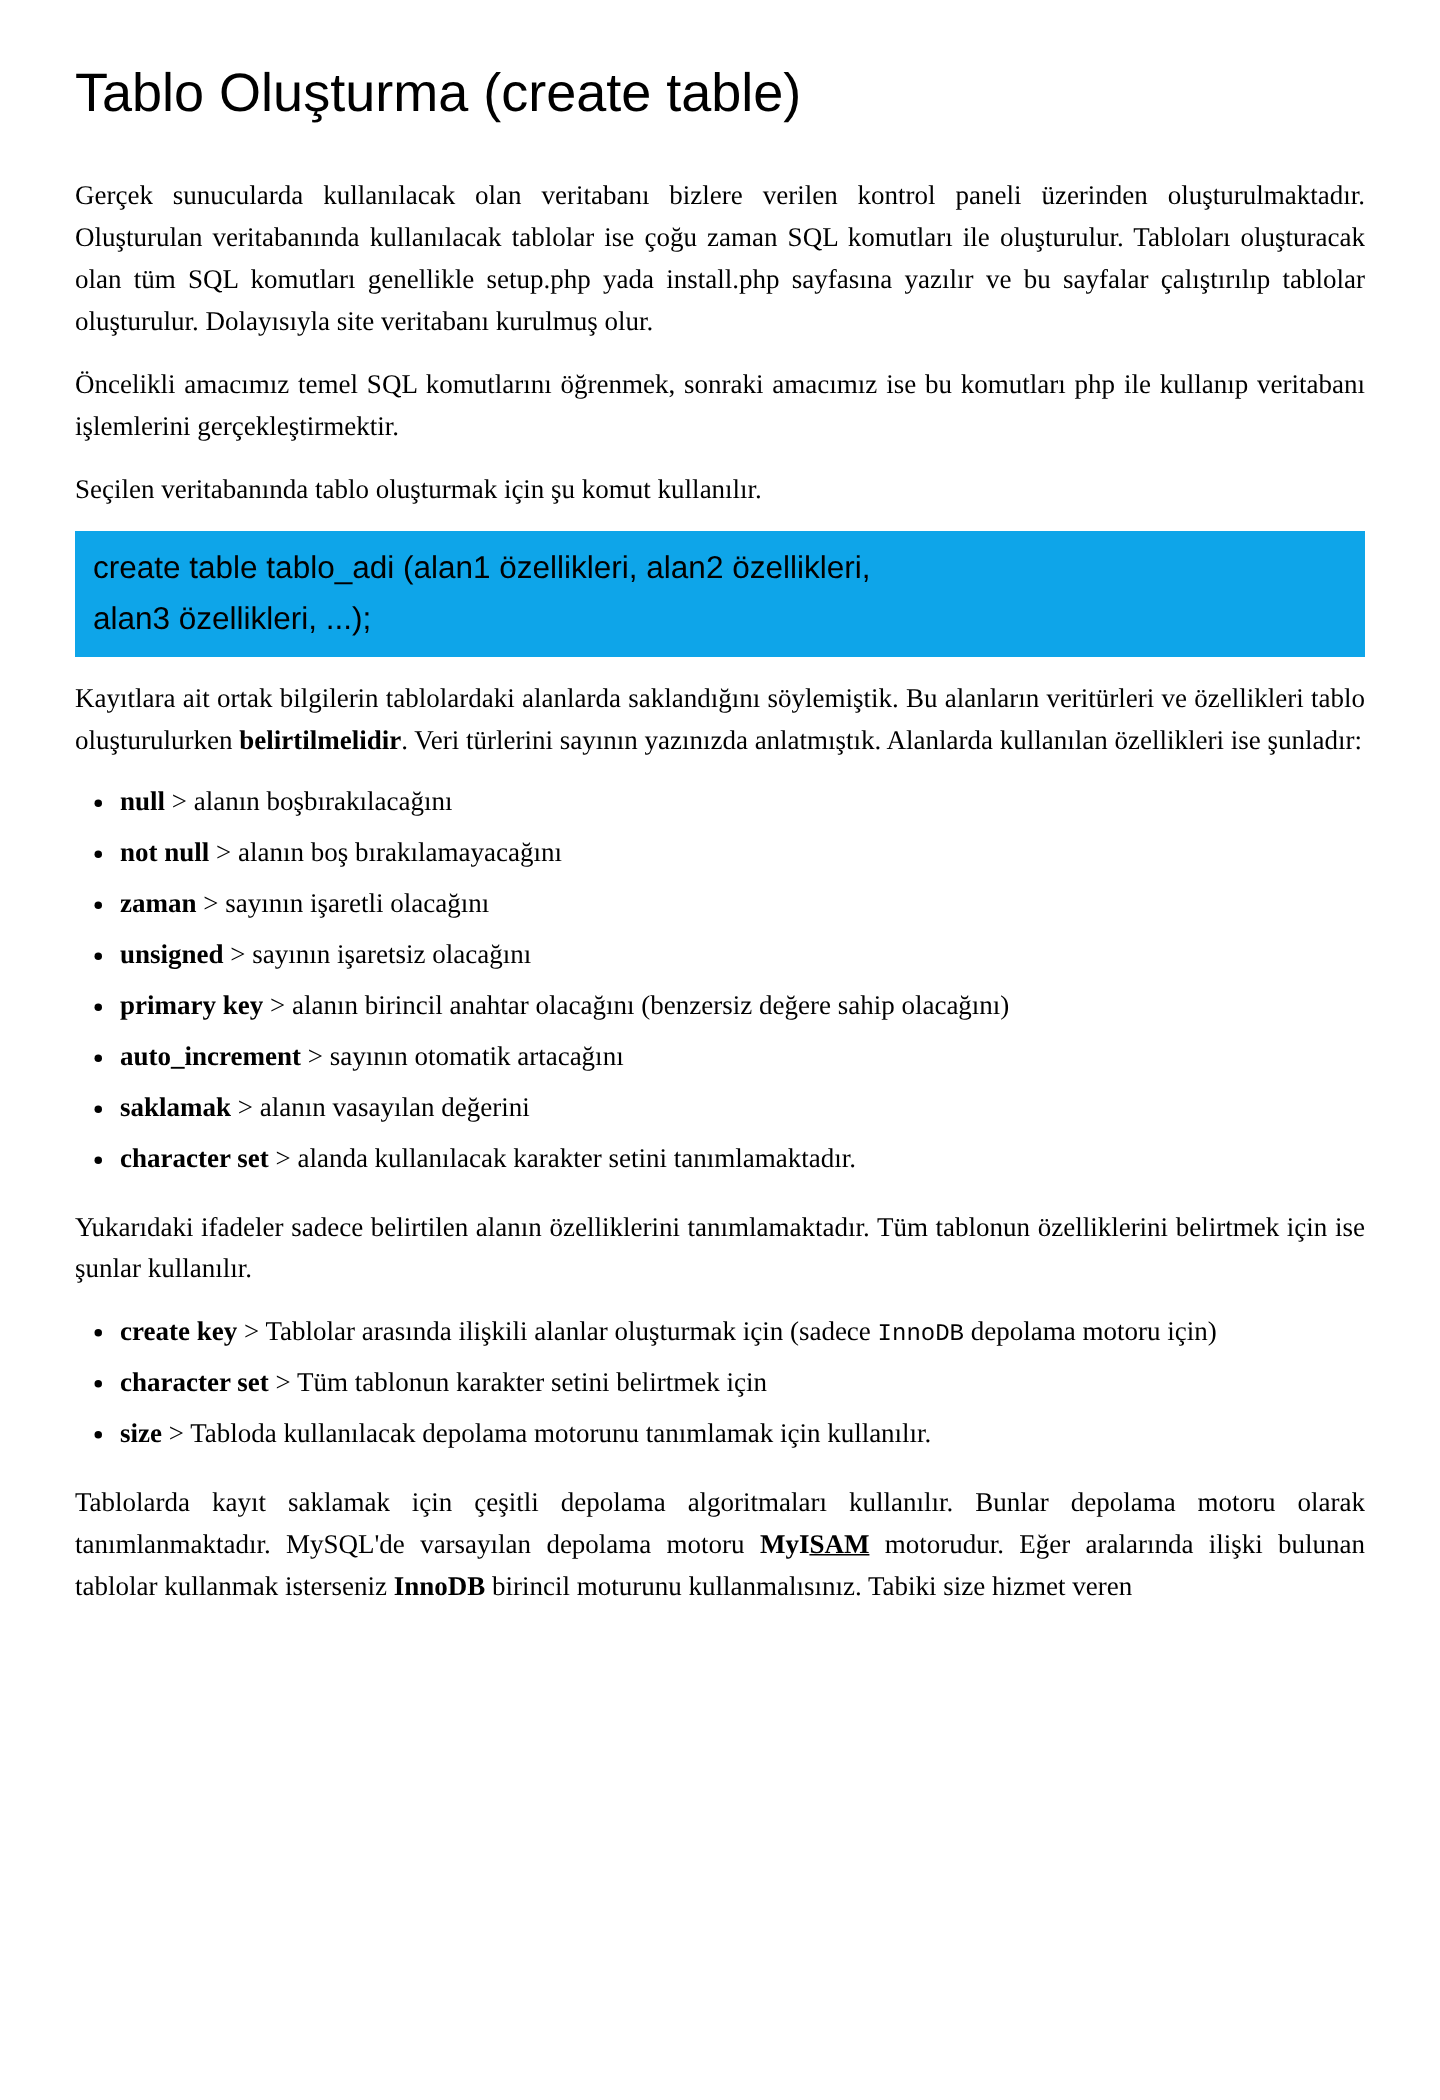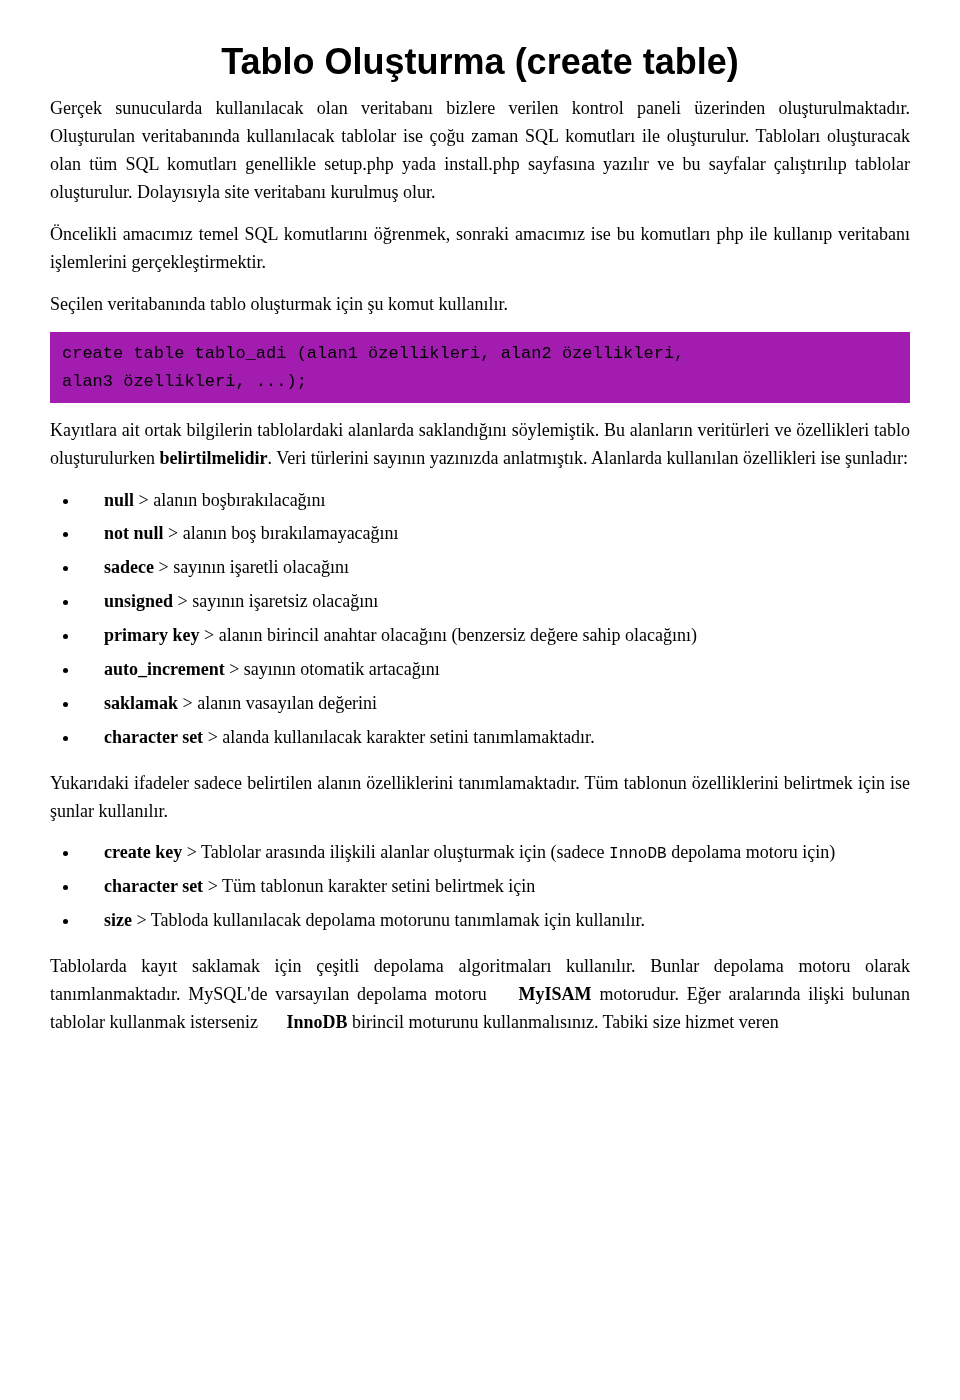--- a/index.html
+++ b/index.html
@@ -7,53 +7,52 @@
       font-family: 'Times New Roman', Times, serif;
       font-size: 18px;
       line-height: 1.55;
       color: #000;
       background: #fff;
       padding: 40px 50px 60px 50px;
       max-width: 960px;
     }
     h1 {
       font-size: 36px;
-      font-weight: bold;
+      font-weight: normal;
       font-family: Arial, sans-serif;
-      margin-bottom: 12px;
+      margin-bottom: 34px;
       line-height: 1.2;
-      text-align: center;
     }
     p {
       margin-bottom: 14px;
       text-align: justify;
     }
     .code-block {
-      font-family: Liberation Mono, monospace;
-      font-size: 17px;
-      background: #a21caf;
+      font-family: Liberation Sans, sans-serif;
+      font-size: 21px;
+      background: #0ea5e9;
       padding: 8px 12px;
       margin: 14px 0;
       display: block;
       white-space: pre;
       line-height: 1.6;
     }
     ul {
       margin: 10px 0 14px 30px;
       list-style: disc;
     }
     ul li {
       margin-bottom: 6px;
       text-align: justify;
     }
     .bold { font-weight: bold; }
     .mono { font-family: 'Courier New', Courier, monospace; font-size: 16px; }
     .section-gap { margin-top: 18px; }
-    b { font-weight: bold; margin-left: 24px; }
-    .underline { }
+    b { font-weight: bold; }
+    .underline { text-decoration: underline; }
   </style>
 </head>
 <body>
 
 <h1>Tablo Oluşturma (create table)</h1>
 
 <p>Gerçek sunucularda kullanılacak olan veritabanı bizlere verilen kontrol paneli üzerinden oluşturulmaktadır. Oluşturulan veritabanında kullanılacak tablolar ise çoğu zaman SQL komutları ile oluşturulur. Tabloları oluşturacak olan tüm SQL komutları genellikle setup.php yada install.php sayfasına yazılır ve bu sayfalar çalıştırılıp tablolar oluşturulur. Dolayısıyla site veritabanı kurulmuş olur.</p>
 
 <p>Öncelikli amacımız temel SQL komutlarını öğrenmek, sonraki amacımız ise bu komutları php ile kullanıp veritabanı işlemlerini gerçekleştirmektir.</p>
 
@@ -62,21 +61,21 @@
 <code class="code-block">create table tablo_adi (alan1 özellikleri, alan2 özellikleri,
 alan3 özellikleri, ...);</code>
 
 <p>
   <span>Kayıtlara ait ortak bilgilerin tablolardaki alanlarda saklandığını söylemiştik. Bu alanların veritürleri ve özellikleri tablo oluşturulurken </span><span class="bold">belirtilmelidir</span><span>. Veri türlerini sayının yazınızda anlatmıştık. Alanlarda kullanılan özellikleri ise şunladır:</span>
 </p>
 
 <ul>
   <li><b>null</b><span> &gt; alanın boşbırakılacağını</span></li>
   <li><b>not null</b><span> &gt; alanın boş bırakılamayacağını</span></li>
-  <li><b>sadece</b><span> &gt; sayının işaretli olacağını</span></li>
+  <li><b>zaman</b><span> &gt; sayının işaretli olacağını</span></li>
   <li><b>unsigned</b><span> &gt; sayının işaretsiz olacağını</span></li>
   <li><b>primary key</b><span> &gt; alanın birincil anahtar olacağını (benzersiz değere sahip olacağını)</span></li>
   <li><b>auto_increment</b><span> &gt; sayının otomatik artacağını</span></li>
   <li><b>saklamak</b><span> &gt; alanın vasayılan değerini</span></li>
   <li><b>character set</b><span> &gt; alanda kullanılacak karakter setini tanımlamaktadır.</span></li>
 </ul>
 
 <p class="section-gap">Yukarıdaki ifadeler sadece belirtilen alanın özelliklerini tanımlamaktadır. Tüm tablonun özelliklerini belirtmek için ise şunlar kullanılır.</p>
 
 <ul>

